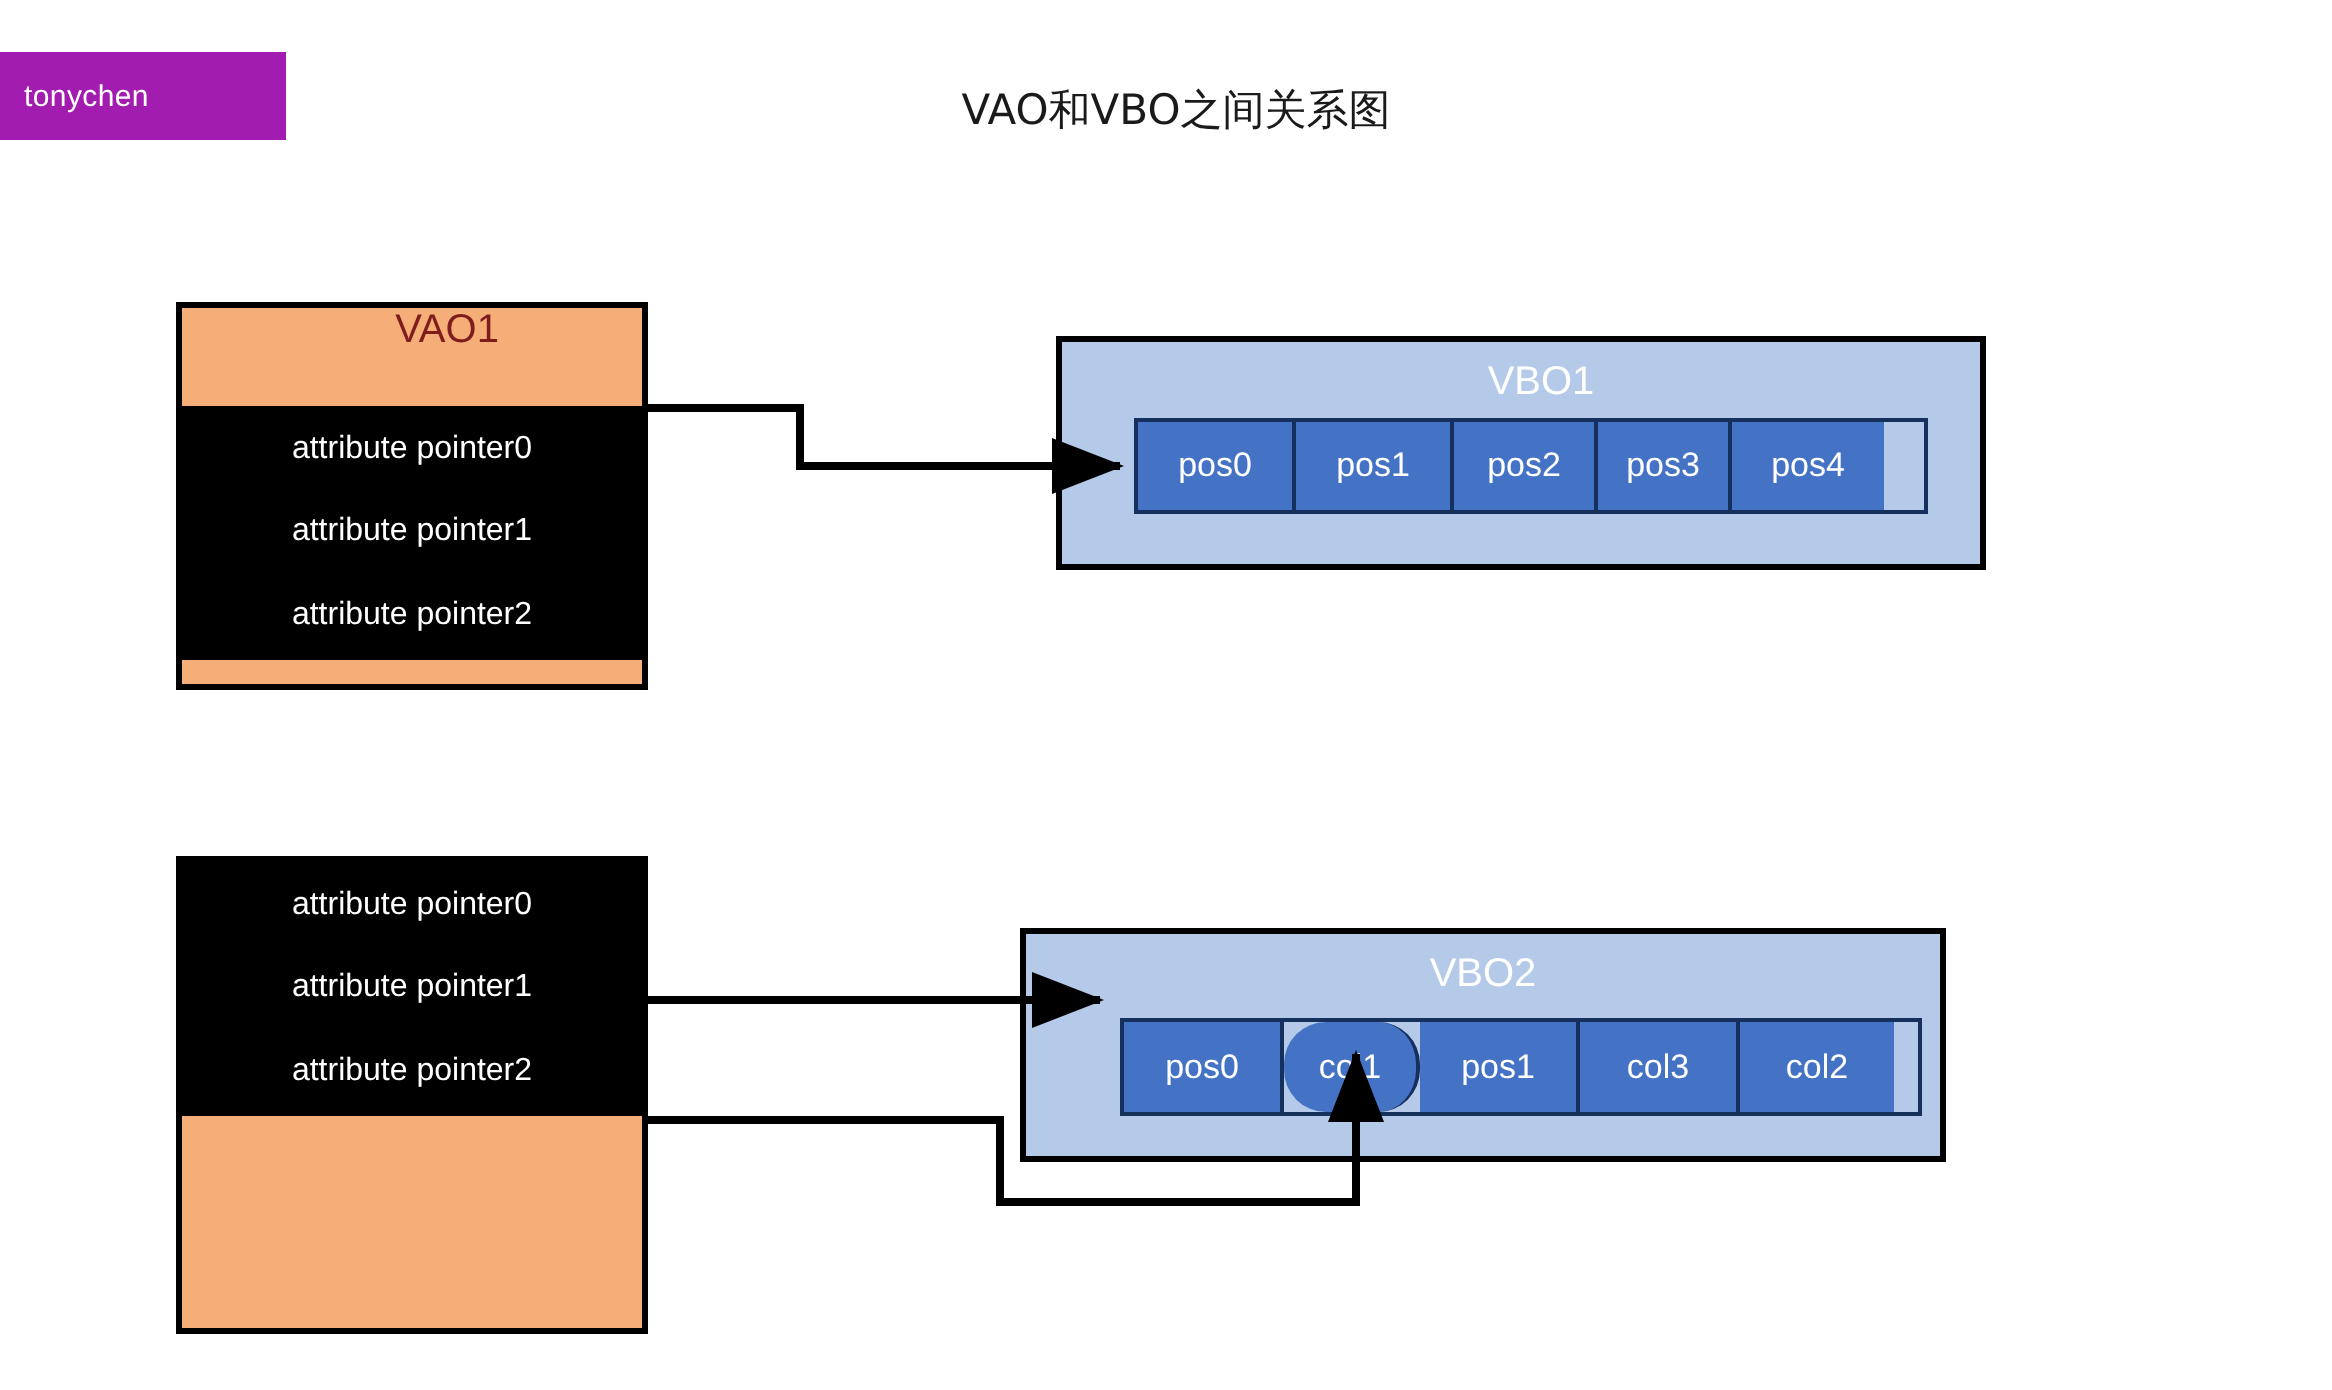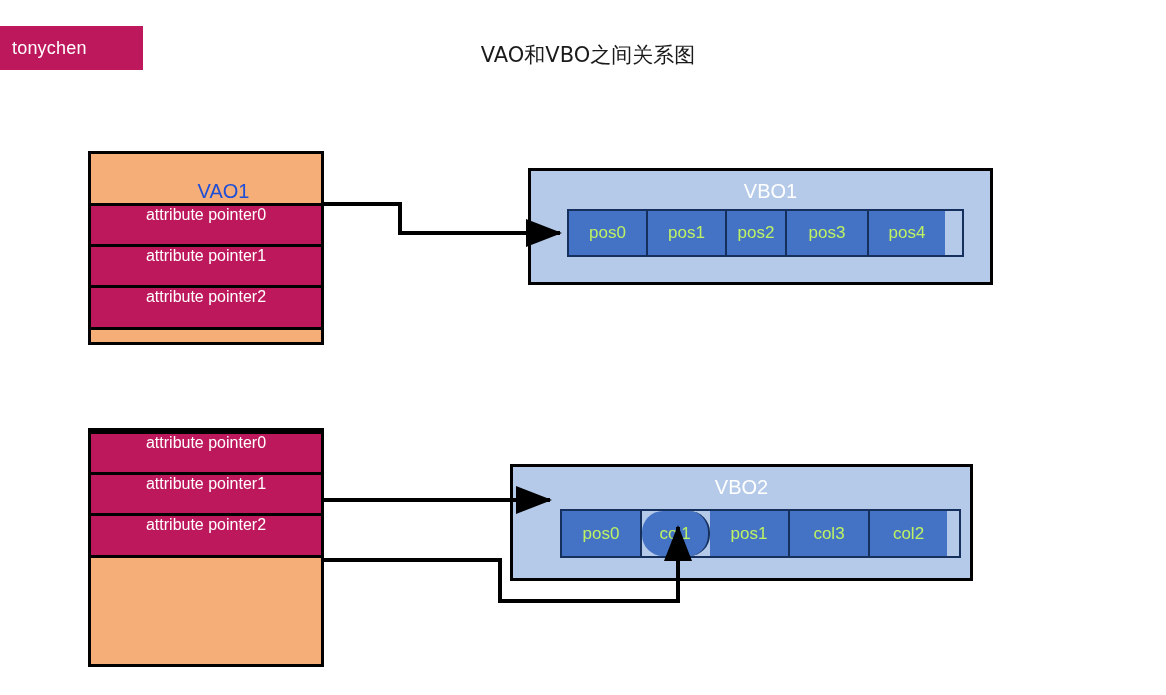--- a/index.html
+++ b/index.html
@@ -20,23 +20,23 @@
     background: #ffffff;
   }
 
   
   #user-badge {
     position: absolute;
     left: 0px;
     top: 26px;
     width: 143px;
     height: 44px;
-    background: #be185d;
-    color: #ffffff;
-    font-size: 18px;
+    background: #a21caf;
+    color: #ffffff;
+    font-size: 15px;
     display: flex;
     align-items: center;
     padding-left: 12px;
     box-sizing: border-box;
     letter-spacing: 0.2px;
   }
 
   
   #diagram-title {
     position: absolute;
@@ -54,33 +54,34 @@
   .vao-box {
     position: absolute;
     border: 3px solid #000000;
     box-sizing: border-box;
     background: #f5ae78;
     display: flex;
     flex-direction: column;
   }
   .vao-header {
     background: #f5ae78;
-    color: #1d4ed8;
+    color: #7f1d1d;
     font-size: 20px;
     display: flex;
-    align-items: flex-end;
+    align-items: flex-start;
     justify-content: center;
     box-sizing: border-box;
     padding-left: 35px;
   }
   .vao-row {
-    background: #be185d;
+    background: #000000;
     color: #ffffff;
     font-size: 16px;
     display: flex;
+    align-items: center;
     justify-content: center;
     border-top: 3px solid #000000;
     box-sizing: border-box;
   }
   .vao-footer {
     background: #f5ae78;
     border-top: 3px solid #000000;
     box-sizing: border-box;
     flex: 1 1 auto;
   }
@@ -100,21 +101,21 @@
     font-size: 20px;
   }
   .vbo-cells {
     position: absolute;
     display: flex;
     border: 2px solid #16305e;
     box-sizing: border-box;
   }
   .vbo-cell {
     background: #4472c4;
-    color: #bef264;
+    color: #ffffff;
     font-size: 17px;
     display: flex;
     align-items: center;
     justify-content: center;
     box-sizing: border-box;
     border-right: 2px solid #16305e;
   }
   .vbo-cell:last-child {
     border-right: none;
   }
@@ -158,24 +159,24 @@
 
   <div class="vbo-box" style="left:528px; top:168px; width:465px; height:117px;">
     <div class="vbo-title" style="top:9px;padding-left:20px;">VBO1</div>
     <div class="vbo-cells" style="left:36px; top:38px; width:397px; height:48px;">
       <div class="vbo-cell" style="width:79px;">
         <span>pos0</span>
       </div>
       <div class="vbo-cell" style="width:79px;">
         <span>pos1</span>
       </div>
-      <div class="vbo-cell" style="width:60px;">
+      <div class="vbo-cell" style="width:72px;">
         <span>pos2</span>
       </div>
-      <div class="vbo-cell" style="width:82px;">
+      <div class="vbo-cell" style="width:67px;">
         <span>pos3</span>
       </div>
       <div class="vbo-cell" style="width:76px;">
         <span>pos4</span>
       </div>
     </div>
   </div>
 
   <div class="vao-box" style="left:88px; top:428px; width:236px; height:239px;">
     <div class="vao-row" style="height:41px;">

